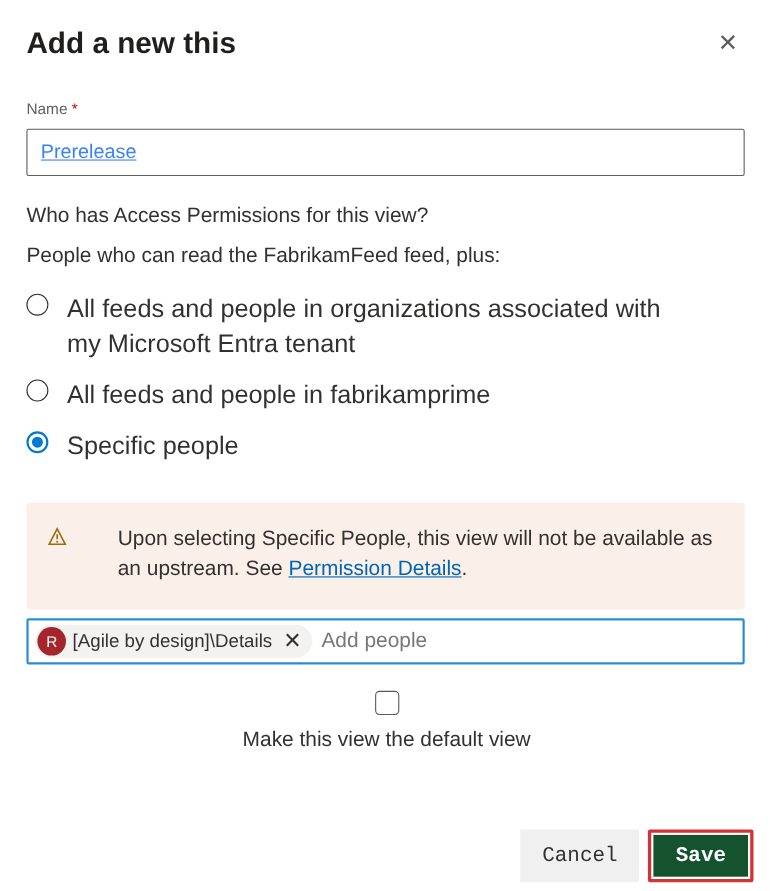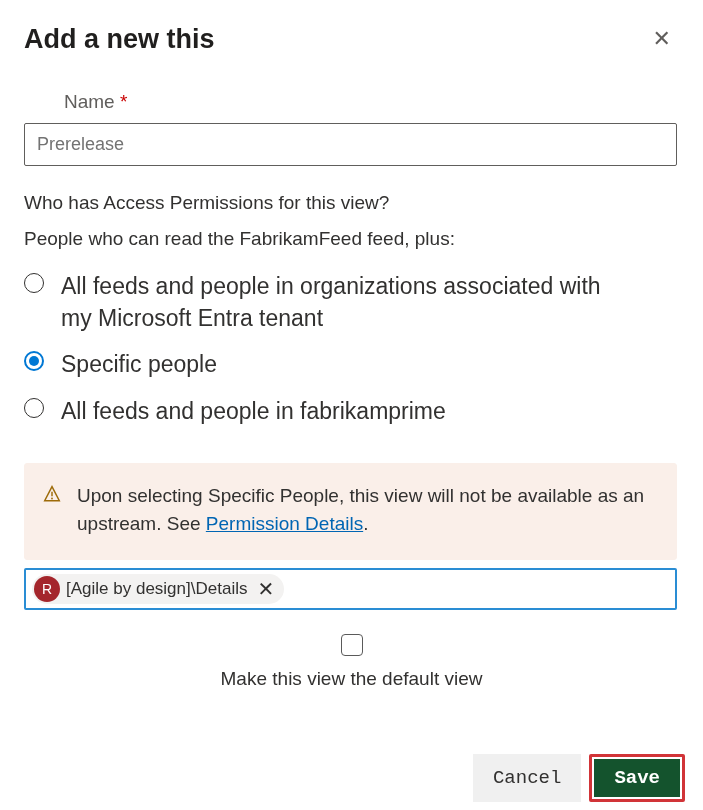--- a/index.html
+++ b/index.html
@@ -1,31 +1,31 @@
 <!DOCTYPE html>
 <html><head>
   <meta charset="utf-8">
   <style>
     * { box-sizing: border-box; margin: 0; padding: 0; }
     body { font-family: "Segoe UI", -apple-system, sans-serif; font-size: 14px; color: #323130; background: #fff; width: 703px; height: 810px; padding: 24px 24px 0 24px; position: relative; }
     .header { display: flex; justify-content: space-between; align-items: flex-start; margin-bottom: 36px; }
     .title { font-size: 27px; font-weight: 600; color: #201f1e; }
     .close-btn { font-size: 22px; color: #605e5c; background: none; border: none; cursor: pointer; padding: 4px 8px; line-height: 1; font-weight: 300; }
-    .field-label { font-size: 19px; color: #605e5c; margin-bottom: 10px; margin-left: 40px; }
+    .field-label { font-size: 14px; color: #605e5c; margin-bottom: 10px; }
     .req-asterisk { color: #c90000; }
-    .text-input { width: 653px; border: 1px solid #605e5c; border-radius: 2px; padding: 10px 12px; font-size: 18px; color: #737373; margin-bottom: 26px; }
+    .text-input { width: 653px; border: 1px solid #605e5c; border-radius: 2px; padding: 10px 12px; font-size: 18px; color: #3b82f6; margin-bottom: 26px; text-decoration: underline; }
     .section-q { font-size: 19px; margin-bottom: 14px; }
     .section-sub { font-size: 19px; margin-bottom: 20px; }
     .radio-row { display: flex; align-items: flex-start; margin-bottom: 14px; cursor: pointer; }
     .radio-mark { flex: 0 0 20px; width: 20px; height: 20px; border: 1px solid #323130; border-radius: 50%; margin-right: 17px; margin-top: 3px; position: relative; }
     .radio-mark.selected { border-color: #0078d4; border-width: 2px; }
     .radio-mark.selected::after { content: ""; position: absolute; width: 10px; height: 10px; border-radius: 50%; background: #0078d4; top: 3px; left: 3px; }
     .radio-text { font-size: 23px; line-height: 1.4; max-width: 560px; }
     .radio-group { margin-bottom: 36px; }
-    .notice { background: #FAEFE9; border: 1px solid #FAEFE9; border-radius: 3px; display: flex; padding: 18px 20px 20px 18px; margin-bottom: 8px; width: 653px; }
+    .notice { background: #FAEFE9; border: 1px solid #FAEFE9; border-radius: 3px; display: flex; padding: 18px 20px 20px 18px; margin-bottom: 8px; width: 653px; gap: 30px; }
     .warn-icon { flex: 0 0 18px; margin-right: 16px; margin-top: 3px; }
     .notice-body { font-size: 19px; line-height: 1.5; }
     .notice-link { color: #0065b3; text-decoration: underline; cursor: pointer; }
     .people-wrap { border: 2px solid #2a8dd4; border-radius: 2px; padding: 4px 6px; display: flex; align-items: center; gap: 6px; width: 653px; margin-bottom: 24px; }
     .chip { display: inline-flex; align-items: center; background: #f3f2f1; border-radius: 16px; padding: 2px 6px 2px 2px; gap: 6px; }
     .avatar { width: 26px; height: 26px; border-radius: 50%; background: #a4262c; color: #fff; display: inline-flex; align-items: center; justify-content: center; font-size: 14px; font-weight: 400; }
     .chip-label { font-size: 17px; }
     .chip-x { font-size: 20px; color: #323130; cursor: pointer; padding: 0 4px; line-height: 1; }
     .people-input { flex: 1; border: none; outline: none; font-size: 19px; color: #605e5c; padding: 4px 2px; }
     .people-input::placeholder { color: #777; }
@@ -58,26 +58,26 @@
 
 <div class="section-q">Who has Access Permissions for this view?</div>
 <div class="section-sub">People who can read the FabrikamFeed feed, plus:</div>
 
 <div class="radio-group">
   <div class="radio-row">
     <span class="radio-mark"></span>
     <span class="radio-text">All feeds and people in organizations associated with my Microsoft Entra tenant</span>
   </div>
   <div class="radio-row">
+    <span class="radio-mark"></span>
+    <span class="radio-text">All feeds and people in fabrikamprime</span>
+  </div>
+  <div class="radio-row">
     <span class="radio-mark selected"></span>
     <span class="radio-text">Specific people</span>
-  </div>
-  <div class="radio-row">
-    <span class="radio-mark"></span>
-    <span class="radio-text">All feeds and people in fabrikamprime</span>
   </div>
 </div>
 
 <div class="notice">
   <span class="warn-icon">
     <svg width="18" height="18" viewBox="0 0 16 16">
         <path fill="none" stroke="#9d6b09" stroke-width="1.3" d="M8 1.5 L14.5 14 H1.5 Z"></path>
         <line x1="8" y1="6" x2="8" y2="10" stroke="#9d6b09" stroke-width="1.3"></line>
         <circle cx="8" cy="12" r="0.8" fill="#9d6b09"></circle>
       </svg>
@@ -86,20 +86,21 @@
     <span>Upon selecting Specific People, this view will not be available as an upstream. See </span><a class="notice-link">Permission Details</a><span>.</span>
   </div>
 </div>
 
 <div class="people-wrap">
   <span class="chip">
     <span class="avatar">R</span>
     <span class="chip-label">[Agile by design]\Details</span>
     <span class="chip-x">✕</span>
   </span>
+  <input type="text" class="people-input" placeholder="Add people" style="">
 </div>
 
 <div class="check-row">
   <span class="chk-mark"></span>
   <span class="chk-text">Make this view the default view</span>
 </div>
 
 <div class="footer">
   <button class="btn btn-cancel">Cancel</button>
   <span class="save-highlight">

